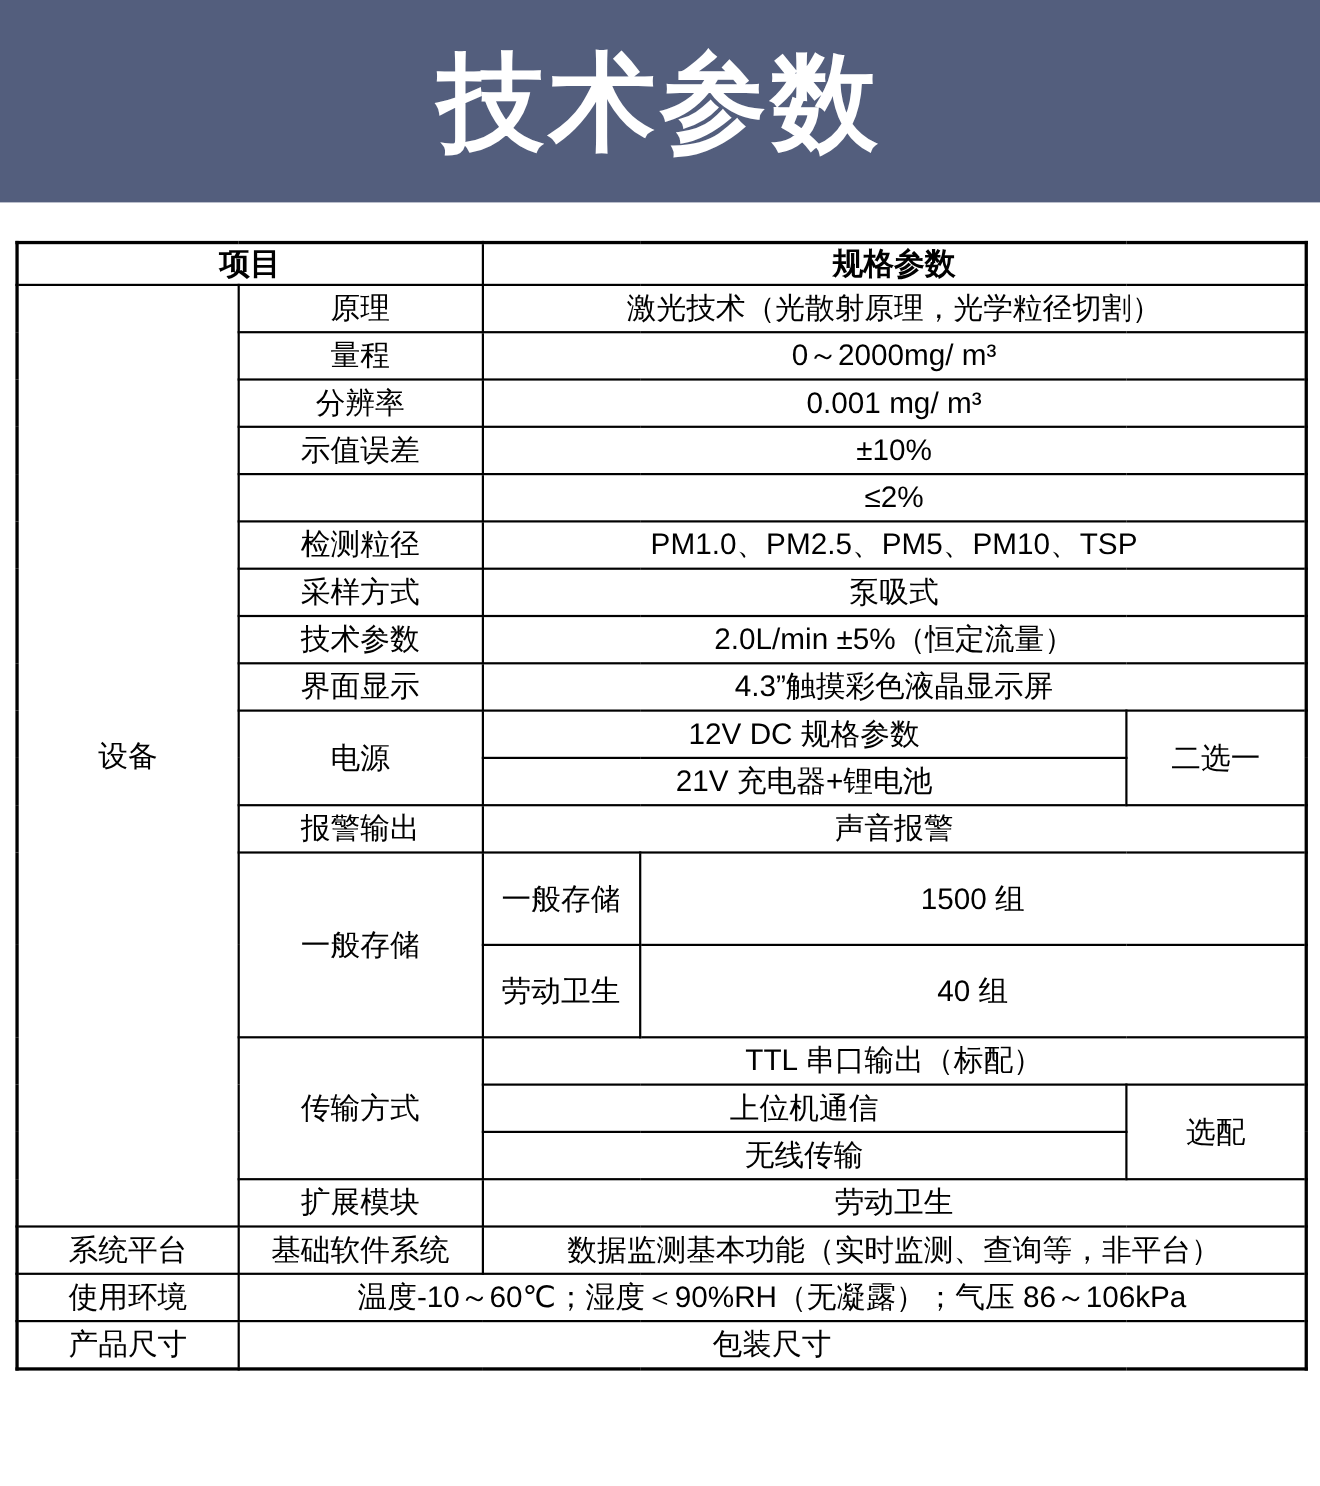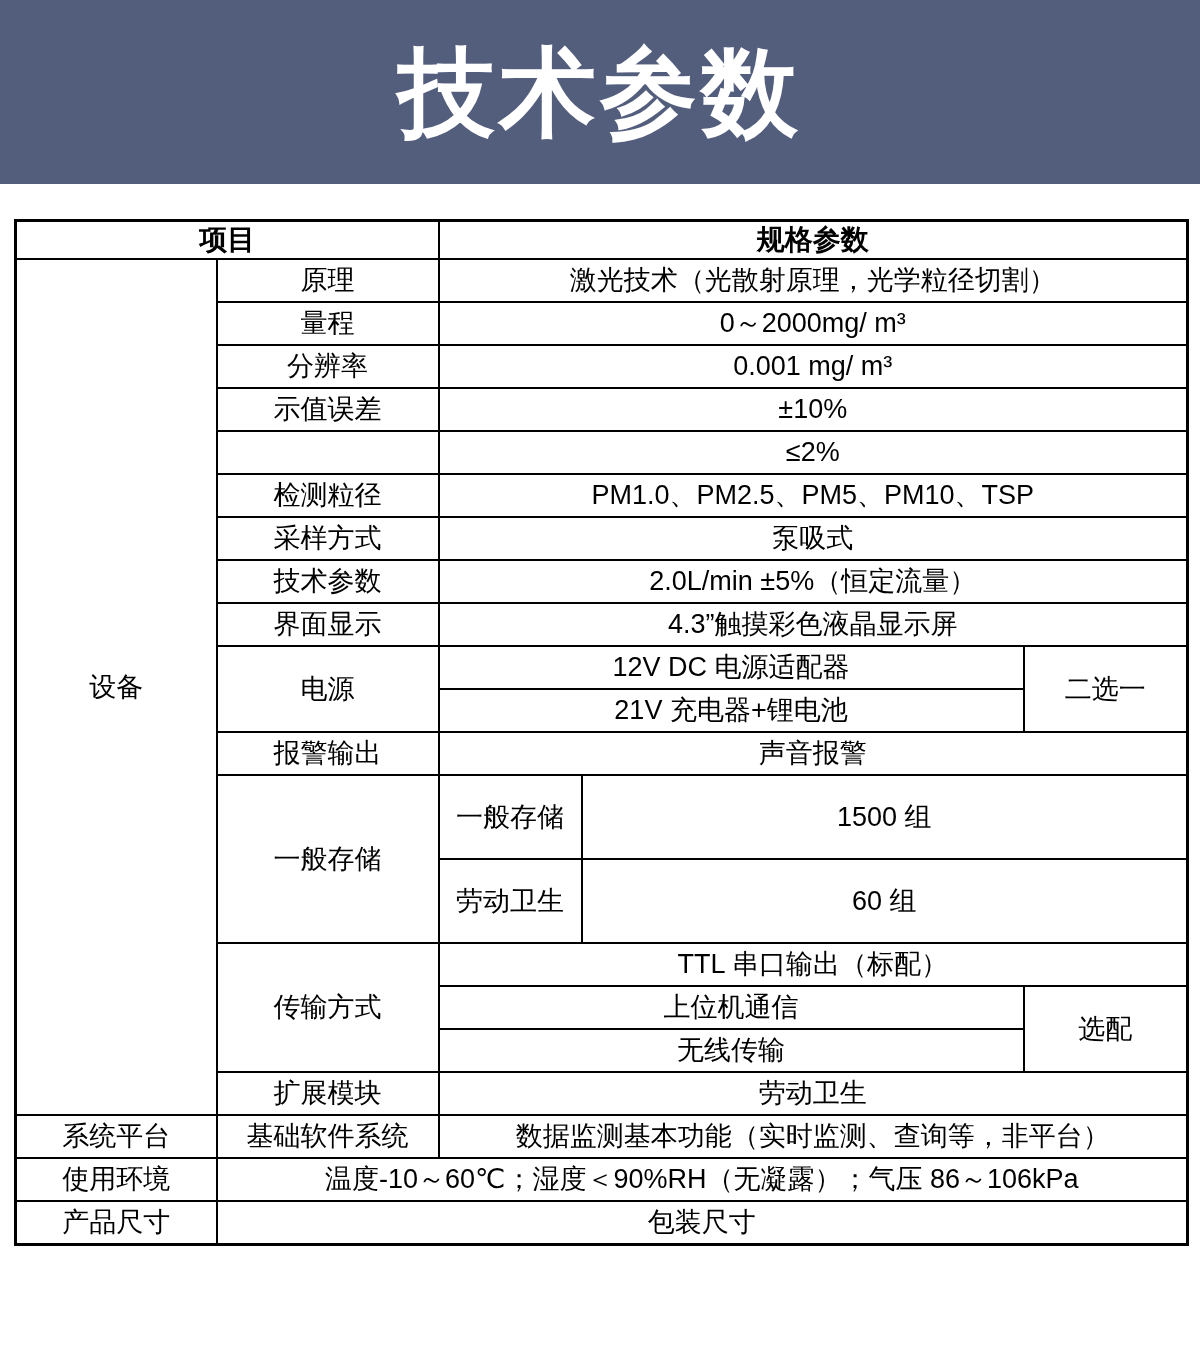--- a/index.html
+++ b/index.html
@@ -93,40 +93,40 @@
       <td colspan="3">2.0L/min ±5%（恒定流量）</td>
     </tr>
 
     <tr class="std">
       <td>界面显示</td>
       <td colspan="3">4.3”触摸彩色液晶显示屏</td>
     </tr>
 
     <tr class="std">
       <td rowspan="2">电源</td>
-      <td colspan="2">12V DC 电源适配器</td>
+      <td colspan="2">12V DC 规格参数</td>
       <td rowspan="2">二选一</td>
     </tr>
     <tr class="std">
       <td colspan="2">21V 充电器+锂电池</td>
     </tr>
 
     <tr class="std">
       <td>报警输出</td>
       <td colspan="3">声音报警</td>
     </tr>
 
     <tr class="tall">
       <td rowspan="2">一般存储</td>
       <td class="sub">一般存储</td>
       <td colspan="2">1500 组</td>
     </tr>
     <tr class="tall">
       <td class="sub">劳动卫生</td>
-      <td colspan="2">60 组</td>
+      <td colspan="2">40 组</td>
     </tr>
 
     <tr class="std">
       <td rowspan="3">传输方式</td>
       <td colspan="3">TTL 串口输出（标配）</td>
     </tr>
     <tr class="std">
       <td colspan="2">上位机通信</td>
       <td rowspan="2">选配</td>
     </tr>

